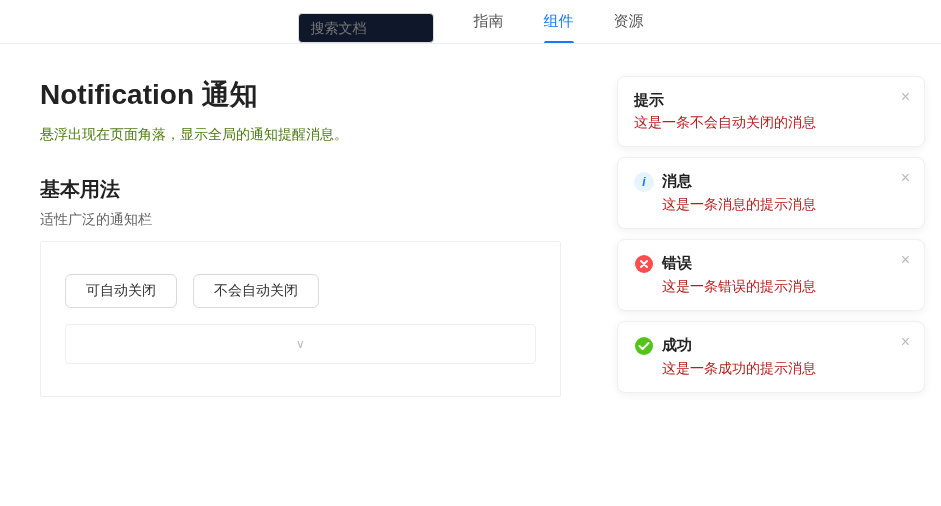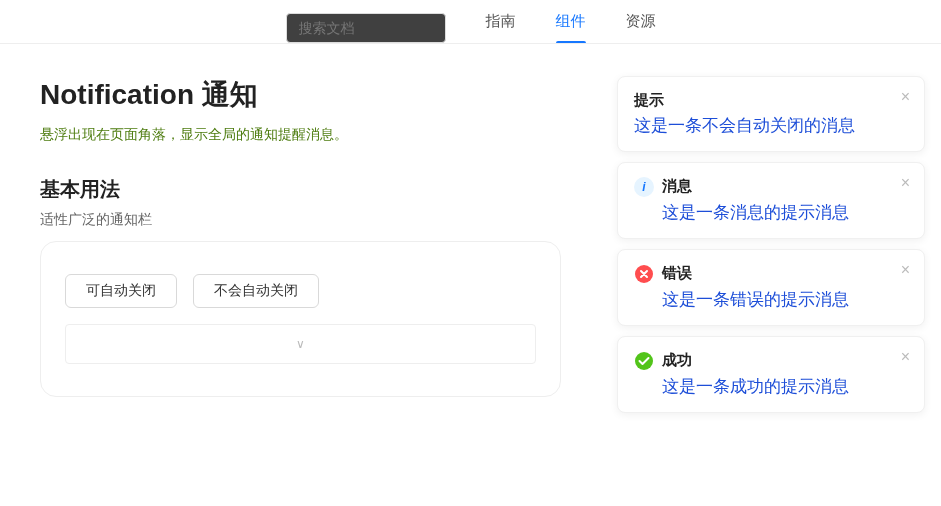--- a/index.html
+++ b/index.html
@@ -20,23 +20,23 @@
       padding: 12px 0 0 0;
       border-bottom: 1px solid #eee;
       position: relative;
     }
     .search-box {
       border: 1px solid #ddd;
       border-radius: 4px;
       padding: 6px 12px;
       font-size: 14px;
       color: #999;
-      width: 160px;
+      width: 136px;
       outline: none;
-      background: #404040;
+      background: #0f172a;
     }
     .nav-item {
       font-size: 15px;
       color: #555;
       padding-bottom: 12px;
       cursor: pointer;
       position: relative;
       text-align: center;
     }
     .nav-item.active {
@@ -86,21 +86,21 @@
       margin-bottom: 8px;
     }
     .section-desc {
       font-size: 14px;
       color: #666;
       margin-bottom: 12px;
     }
 
     .demo-box {
       border: 1px solid #eee;
-      border-radius: 16px;
+      border-radius: 2px;
       padding: 32px 24px;
       background: #fff;
     }
 
     .button-group {
       display: flex;
       gap: 16px;
       margin-bottom: 16px;
     }
 
@@ -170,22 +170,22 @@
       font-size: 12px;
     }
 
     .notif-title {
       font-size: 15px;
       font-weight: 600;
       color: #222;
     }
 
     .notif-body {
-      font-size: 17px;
-      color: #1d4ed8;
+      font-size: 14px;
+      color: #b91c1c;
       margin-left: 0;
     }
 
     .notif-body.with-icon {
       margin-left: 28px;
     }
 
     .notif-close {
       position: absolute;
       top: 12px;

